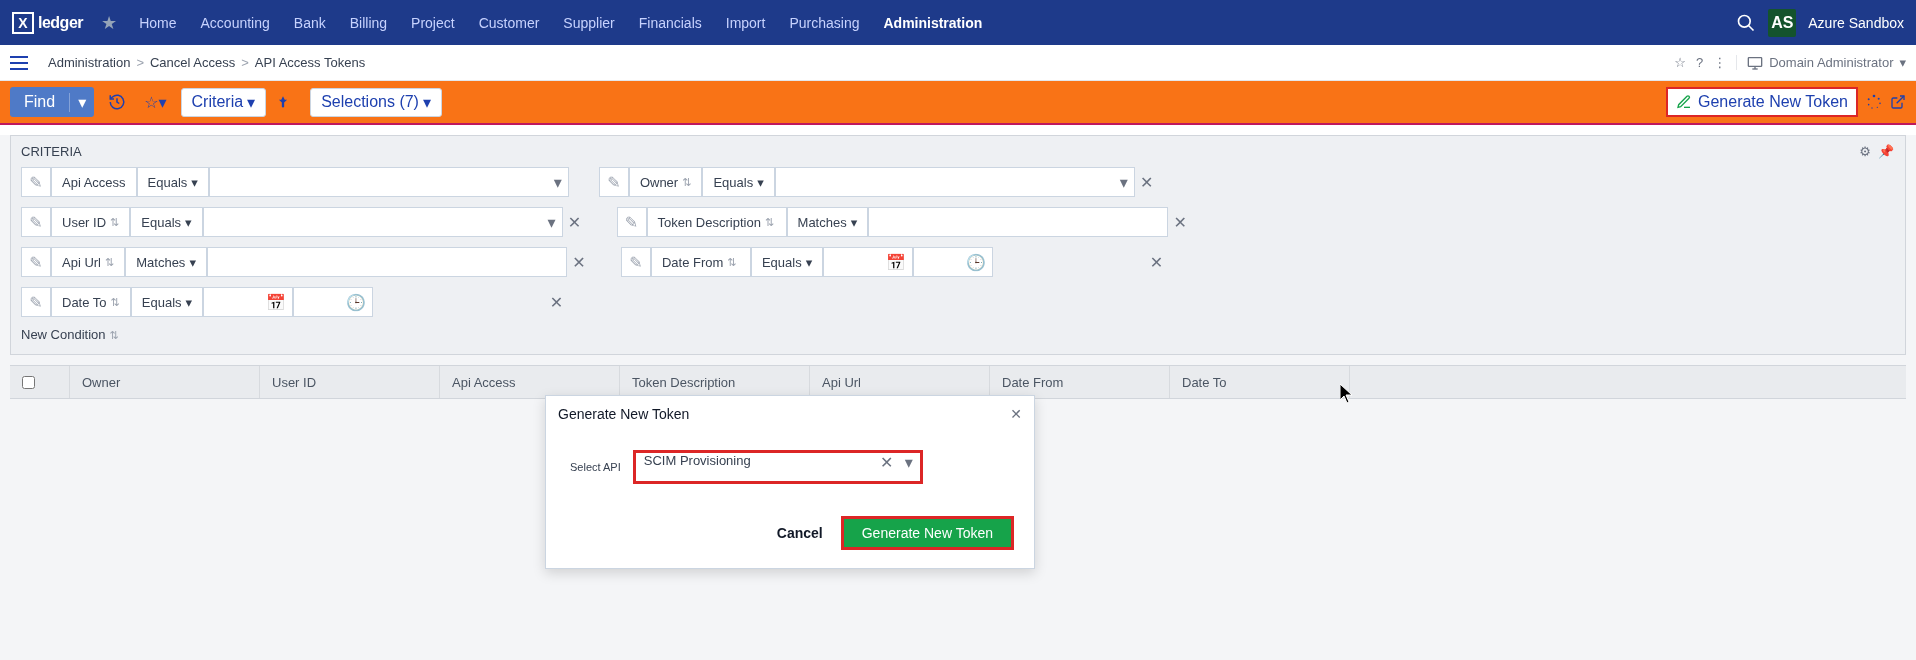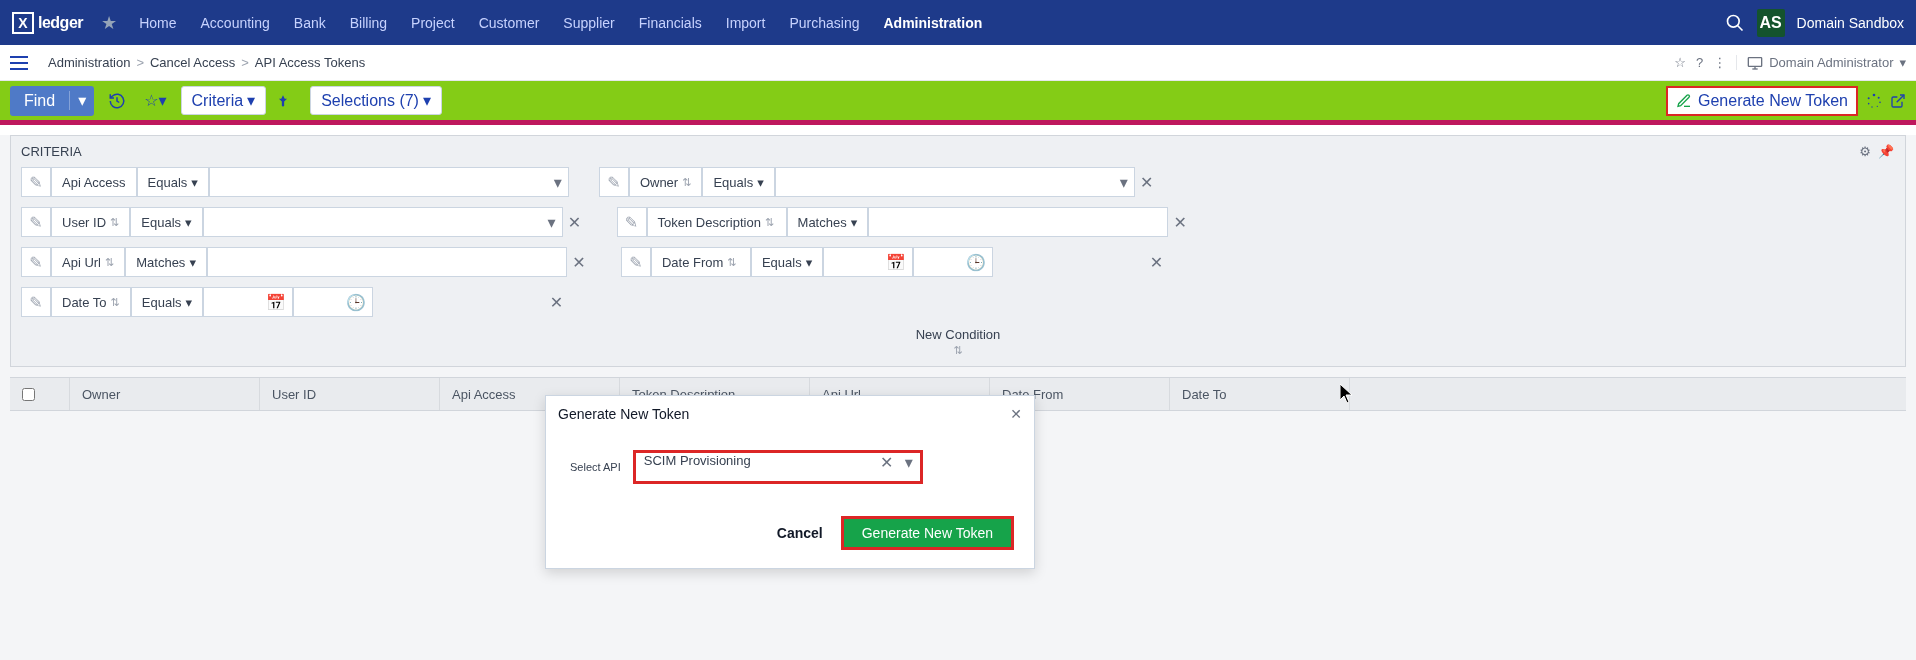--- a/index.html
+++ b/index.html
@@ -21,21 +21,21 @@
 
 
 .subbar { height: 36px; background: #fff; border-bottom: 1px solid #e5e7eb; display: flex; align-items: center; font-size: 13px; padding: 0 10px; color: #374151; }
 .hamburger { color: #1e40af; margin-right: 20px; cursor: pointer; }
 .crumb { color: #374151; }
 .crumb-sep { margin: 0 6px; color: #9ca3af; }
 .sub-right { margin-left: auto; display: flex; align-items: center; gap: 10px; color: #6b7280; }
 .monitor-ico { color: #6b7280; }
 
 
-.toolbar { height: 44px; display: flex; align-items: center; padding: 6px 10px; gap: 10px; background:#84cc16; border-bottom:5px solid #be185d;}
+.toolbar { height: 44px; display: flex; align-items: center; padding: 6px 10px; gap: 10px; background:#f97316; border-bottom:2px solid #be185d;}
 .find-btn { background: #4f7ac7; color: #fff; height: 30px; display: flex; align-items: center; border-radius: 3px; overflow: hidden; cursor: pointer; }
 .find-main { padding: 0 14px; }
 .find-caret { border-left: 1px solid rgba(255,255,255,.3); padding: 0 8px; }
 .tb-ico { color: #1e40af; cursor: pointer; font-size: 16px; padding: 0 4px;}
 .tb-pill { border: 1px solid #cbd5e1; border-radius: 3px; padding: 4px 10px; color: #1e40af; cursor: pointer; display:flex; align-items:center; gap:4px; background:#fff;}
 .tb-pin { color:#1e40af; cursor:pointer;}
 .tb-right { margin-left:auto; display:flex; align-items:center; gap:8px;}
 .gen-token-btn { border: 2px solid #dc2626; background:#fff; padding: 4px 8px; color:#1e40af; display:flex; align-items:center; gap:6px; cursor:pointer; }
 .ext-ico { color:#1e40af; cursor:pointer;}
 
@@ -49,21 +49,21 @@
 .crit-group { display:flex; align-items:center; gap:0; }
 .cg-box { height:30px; border:1px solid #cbd5e1; background:#fff; }
 .cg-ico { width:30px; display:flex; align-items:center; justify-content:center; color:#9ca3af;}
 .cg-label{ padding:0 10px; display:flex;align-items:center; font-size:13px; color:#374151; min-width:70px; gap:4px;}
 .cg-op{ padding:0 10px; display:flex;align-items:center; font-size:13px; color:#374151; gap:4px;}
 .cg-val{ width:360px; display:flex; align-items:center; justify-content:flex-end; padding-right:6px; color:#6b7280;}
 .cg-val.small{ width:90px;}
 .cg-val.tiny{ width:80px;}
 .cg-x{ width:24px; display:flex;align-items:center;justify-content:center;color:#6b7280; cursor:pointer;}
 .sort-ico{ color:#9ca3af; font-size:11px; line-height:8px;}
-.new-cond{ margin-top:10px; color:#374151; font-size:13px; display:flex; align-items:center; gap:4px; cursor:pointer;flex-direction:column;}
+.new-cond{ margin-top:10px; color:#374151; font-size:13px; display:flex; align-items:center; gap:4px; cursor:pointer;}
 
 
 .table-head { display:flex; background:#e9ebee; height:34px; align-items:center; font-size:13px; color:#4b5563; border-top:1px solid #d1d5db; border-bottom:1px solid #d1d5db; margin: 0 10px;}
 .th { padding:0 12px; border-right:1px solid #d7dade; height:100%; display:flex; align-items:center;}
 .th.chk{ width:60px;}
 .th.w1{ width:190px;} .th.w2{ width:180px;} .th.w3{ width:180px;} .th.w4{ width:190px;} .th.w5{ width:180px;} .th.w6{ width:180px;} .th.w7{ width:180px;} 
 
 
 .modal { position:absolute; left:545px; top:395px; width:490px; background:#fff; border:1px solid #cbd5e1; box-shadow:0 4px 12px rgba(0,0,0,.15); }
 .modal-head{ display:flex; align-items:center; padding:10px 12px; font-size:14px; color:#111827;}
@@ -106,21 +106,21 @@
     <div class="nav-item active">Administration</div>
   </div>
   <div class="nav-right">
     <span class="search-ico">
       <svg width="20" height="20" viewBox="0 0 24 24" fill="none" stroke="currentColor" stroke-width="2">
           <circle cx="10" cy="10" r="7"></circle>
           <line x1="21" y1="21" x2="15" y2="15"></line>
         </svg>
     </span>
     <span class="avatar">AS</span>
-    <span class="tenant">Domain Sandbox</span>
+    <span class="tenant">Azure Sandbox</span>
   </div>
 </div>
 
 <div class="subbar">
   <span class="hamburger">
     <svg width="18" height="14" viewBox="0 0 18 14" stroke="currentColor" stroke-width="2">
         <line x1="0" y1="1" x2="18" y2="1"></line>
         <line x1="0" y1="7" x2="18" y2="7"></line>
         <line x1="0" y1="13" x2="18" y2="13"></line>
       </svg>

